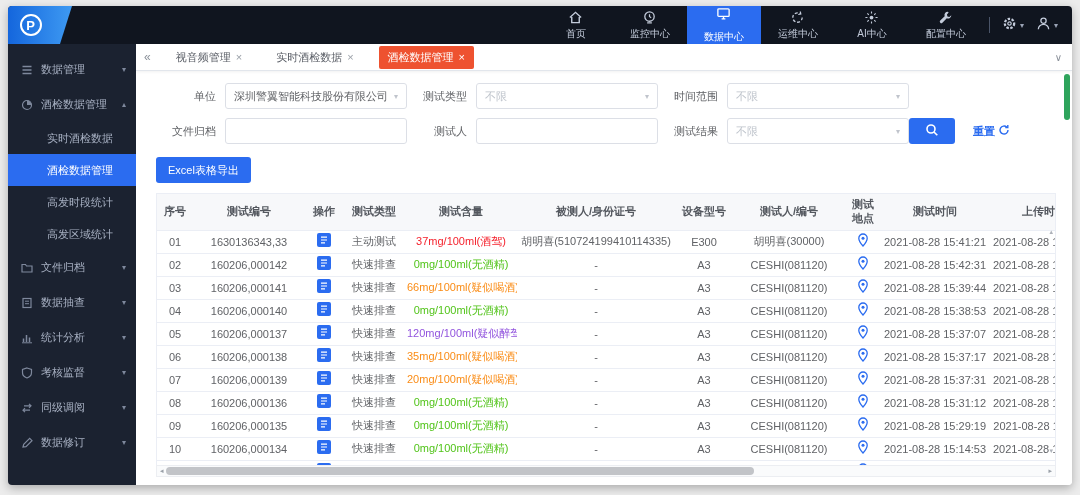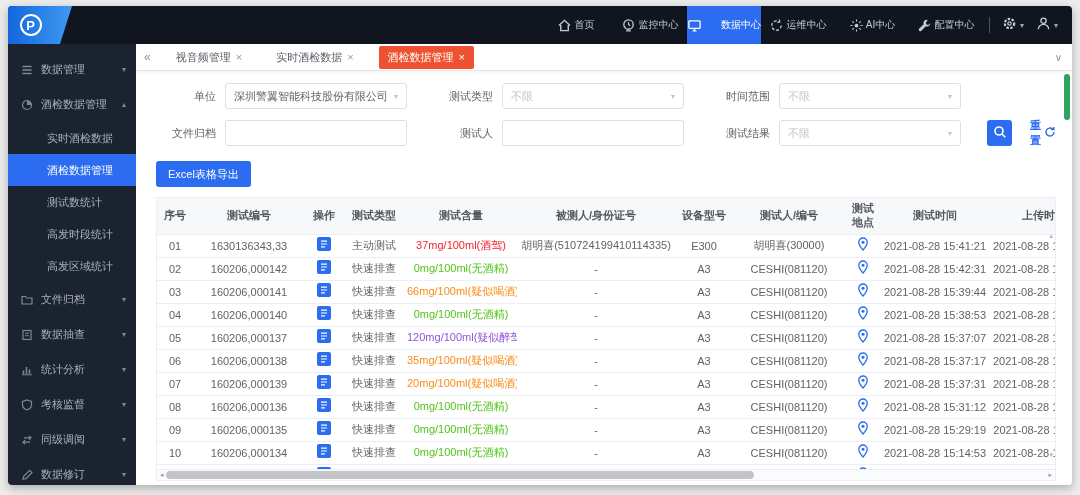--- a/index.html
+++ b/index.html
@@ -8,21 +8,21 @@
             box-shadow:0 3px 10px rgba(0,0,0,.28); overflow:hidden; display:flex; flex-direction:column; }
 
   
   .topbar { height:38px; background:#10151f; display:flex; align-items:stretch; flex:0 0 38px; }
   .logo { background:linear-gradient(90deg,#1466dd,#3e9af2); color:#fff; display:flex; align-items:center; gap:8px;
           padding:0 30px 0 12px; font-size:15px; font-weight:bold; letter-spacing:1px; white-space:nowrap;
           clip-path:polygon(0 0,100% 0,calc(100% - 12px) 100%,0 100%); }
   .logo-circle { width:22px; height:22px; border:2px solid #fff; border-radius:50%; display:flex; align-items:center;
                  justify-content:center; font-size:13px; font-weight:bold; color:#fff; flex:0 0 22px; }
   .topnav { margin-left:auto; display:flex; align-items:stretch; }
-  .nav-item { width:74px; display:flex; flex-direction:row; align-items:center; justify-content:center; gap:2px;
+  .nav-item { width:74px; display:flex; flex-direction:column; align-items:center; justify-content:center; gap:2px;
               color:#c3cbda; font-size:10px; cursor:pointer; }
   .nav-item.active { background:#2b6cf0; color:#fff;justify-content:space-between; }
   .nav-item .icon svg { display:block; }
   .top-right { display:flex; align-items:center; color:#c3cbda; padding:0 14px 0 6px; gap:12px; }
   .vsep { width:1px; height:16px; background:#4a5468; }
   .tr-group { display:flex; align-items:center; gap:3px; cursor:pointer; }
   .caret-sm { font-size:8px; color:#9aa3b5; }
 
   
   .body-row { flex:1; display:flex; min-height:0; }
@@ -42,21 +42,21 @@
   .tab .tab-x { color:#9aa0a8; font-size:11px; line-height:1; }
   .tab.active { background:#ee5230; color:#fff; }
   .tab.active .tab-x { color:#fff; }
   .tab-collapse { color:#8a9099; font-size:12px; cursor:pointer; }
   .tab-chevron { margin-left:auto; color:#8a9099; font-size:10px; cursor:pointer; }
 
   
   .content { flex:1; position:relative; padding:12px 16px 0 20px; overflow:hidden; }
   .filters { display:flex; flex-direction:column; gap:9px; }
   .f-row { display:flex; align-items:center; }
-  .f-item { display:flex; align-items:center; margin-right:26px; }
+  .f-item { display:flex; align-items:center; }
   .f-label { width:60px; text-align:right; margin-right:9px; font-size:11px; color:#606266; }
   .control { width:182px; height:26px; border:1px solid #dcdfe6; border-radius:3px; display:flex; align-items:center;
              padding:0 8px; font-size:11px; color:#606266; background:#fff; }
   .control .sel-caret { margin-left:auto; color:#c0c4cc; font-size:8px; }
   .control.muted { color:#bfc4cc;gap:8px; }
   .btn-search { width:46px; height:26px; background:#2b6cf0; border:none; border-radius:3px; display:flex; align-items:center;
                 justify-content:center; cursor:pointer; margin-right:18px; }
   .link-reset { display:flex; align-items:center; gap:3px; color:#2b6cf0; font-size:11px; cursor:pointer; font-weight:bold; }
 
   .btn-export { margin:13px 0 10px; height:26px; padding:0 12px; background:#2b6cf0; color:#fff; border:none;
@@ -189,23 +189,20 @@
             </svg>
           </span>
           <span class="side-label">酒检数据管理</span>
           <span class="caret">▴</span>
         </div>
         <div class="side-sub">
           <span>实时酒检数据</span>
         </div>
         <div class="side-sub active">
           <span>酒检数据管理</span>
-        </div>
-        <div class="side-sub">
-          <span>测试数统计</span>
         </div>
         <div class="side-sub">
           <span>高发时段统计</span>
         </div>
         <div class="side-sub">
           <span>高发区域统计</span>
         </div>
         <div class="side-group">
           <span class="icon ">
             <svg width="12" height="12" viewBox="0 0 12 12">

